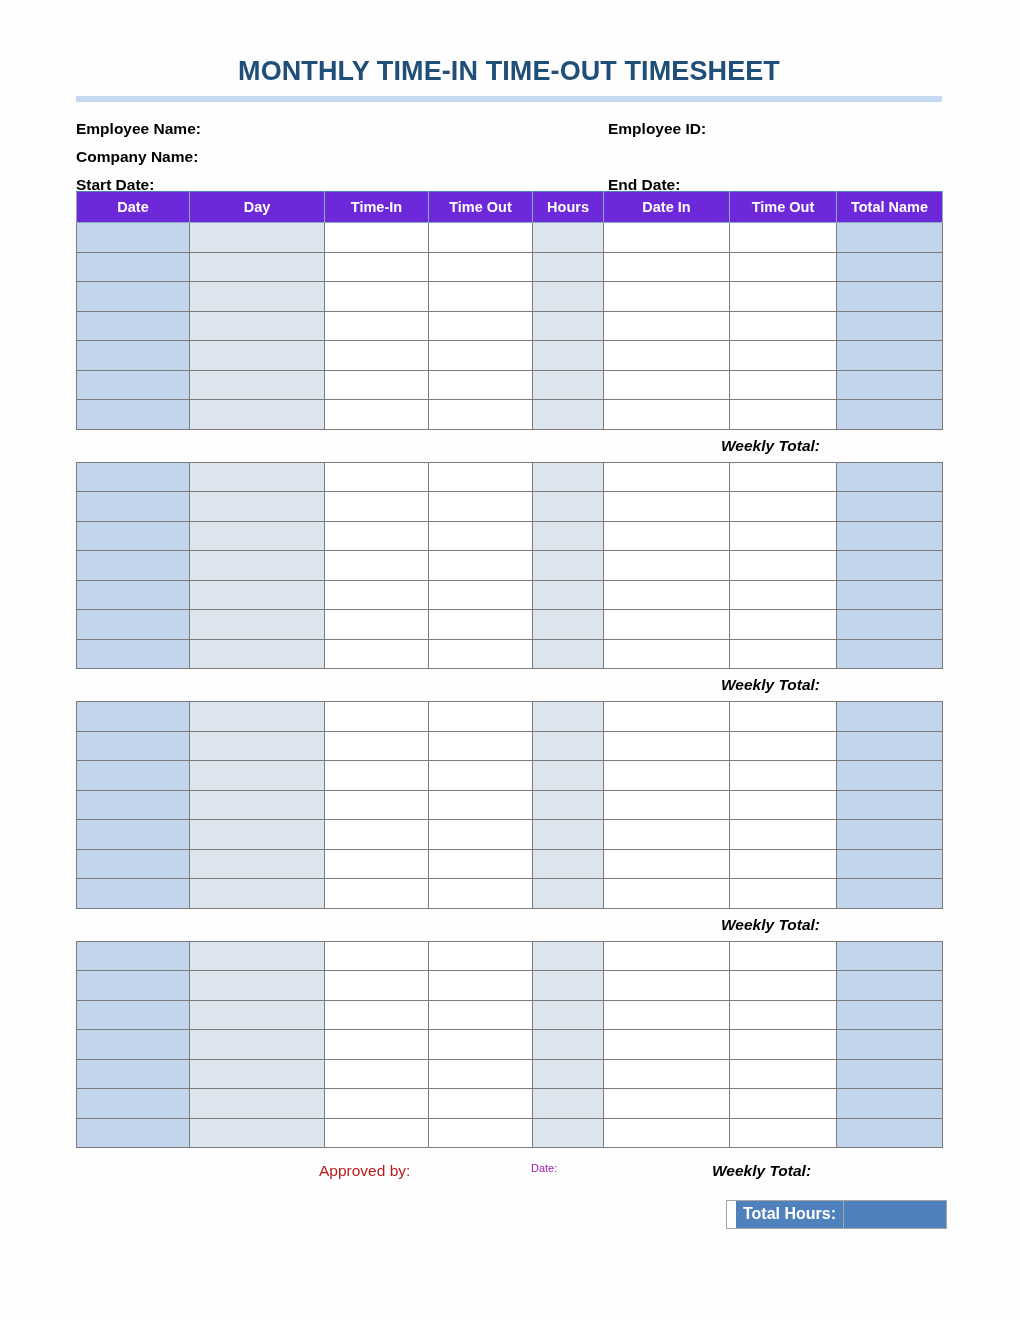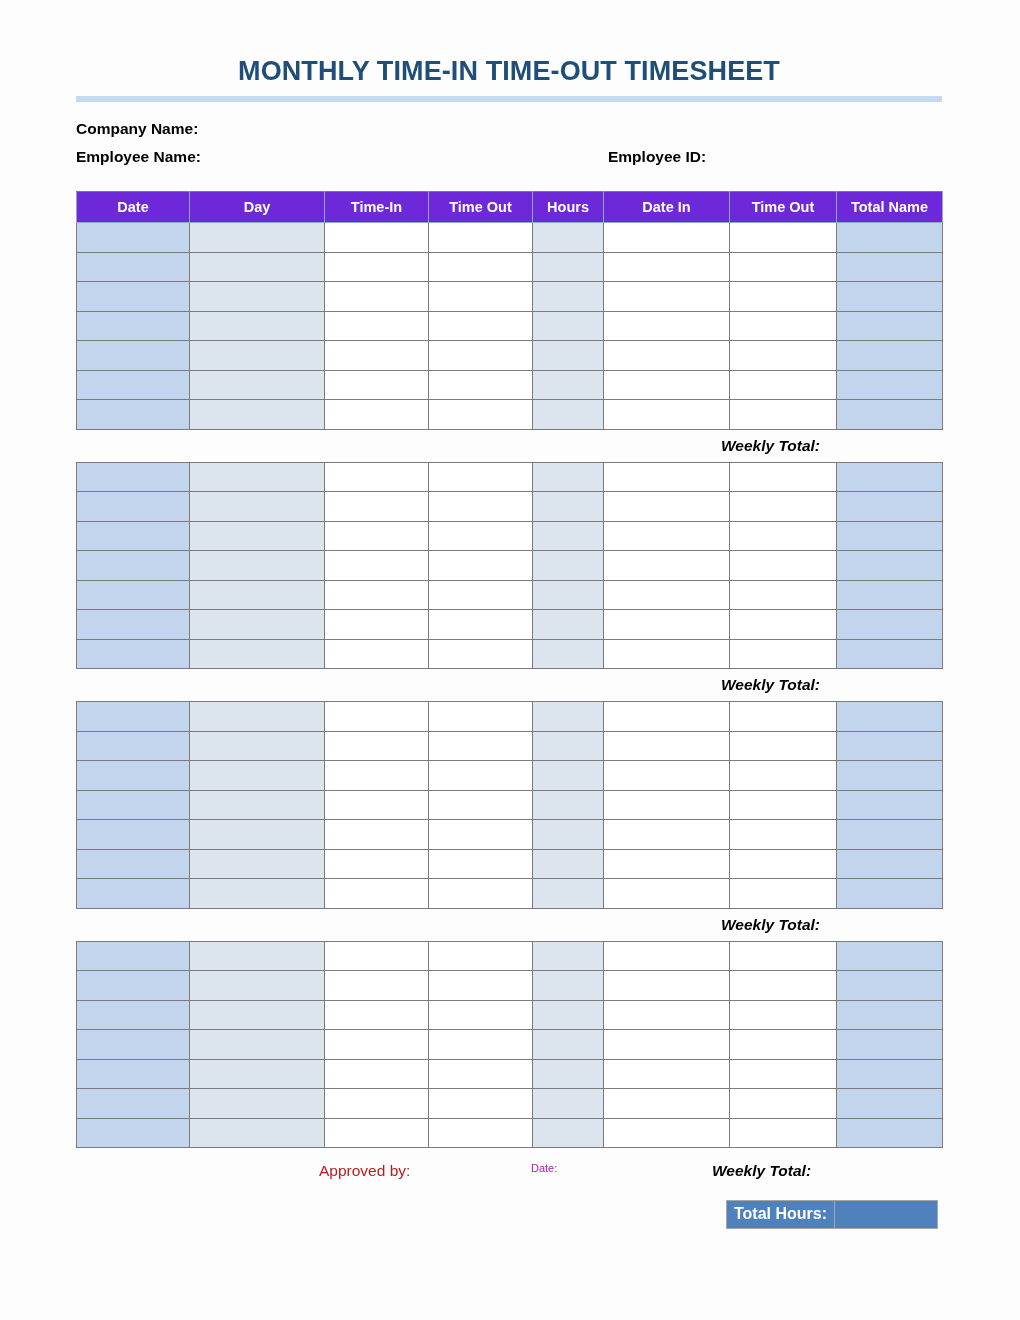--- a/index.html
+++ b/index.html
@@ -192,42 +192,47 @@
   }
   .th-label {
     background: #4f81bd;
     color: #ffffff;
     font-size: 16px;
     font-weight: bold;
     padding: 4px 7px 5px 7px;
     line-height: 1.1;
     border-right: 1.6px solid #a6a6a6;
     white-space: nowrap;
+    margin-left: 9px;
   }
   .th-value {
     background: #4f81bd;
     width: 102px;
   }
 </style>
 </head>
 <body>
 
 <div class="page">
   <div class="content">
 
     <div class="title">MONTHLY TIME-IN TIME-OUT TIMESHEET</div>
     <div class="title-rule"></div>
 
     <div class="meta">
+      <div class="meta-row">
+        <span class="meta-label meta-left">Employee Name:</span>
+        <span class="meta-label meta-right">Employee ID:</span>
+      </div>
       <div class="meta-row">
         <span class="meta-label meta-left">Company Name:</span>
       </div>
       <div class="meta-row">
-        <span class="meta-label meta-left">Employee Name:</span>
-        <span class="meta-label meta-right">Employee ID:</span>
+        <span class="meta-label meta-left">Start Date:</span>
+        <span class="meta-label meta-right">End Date:</span>
       </div>
     </div>
 
     <div id="blocks-host">
         <table class="tbl">
           <colgroup>
             <col class="w-date">
             <col class="w-day">
             <col class="w-in1">
             <col class="w-out1">

